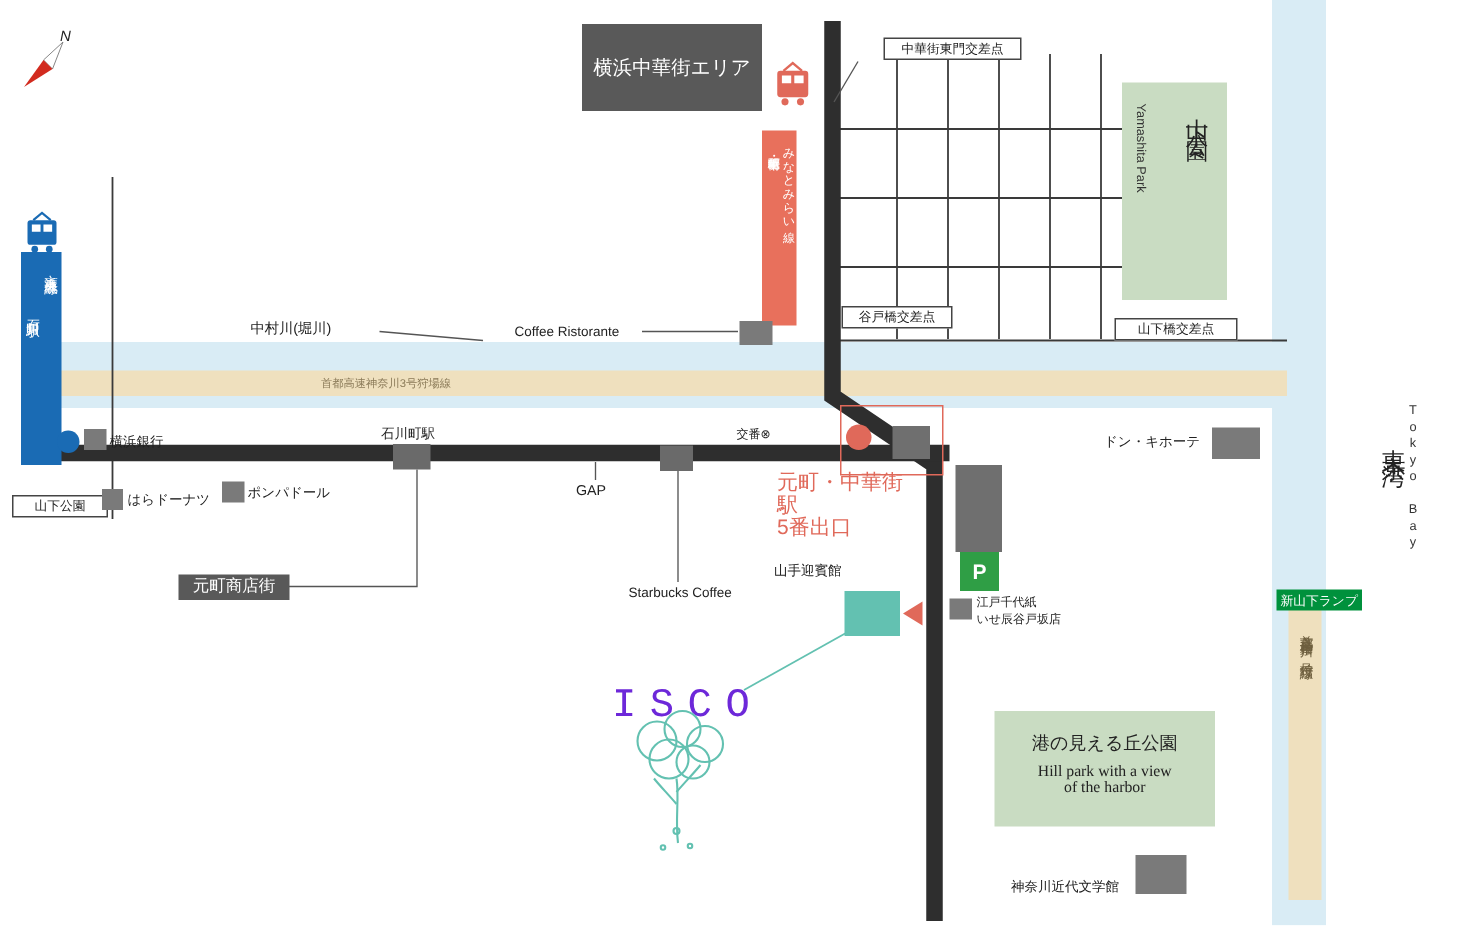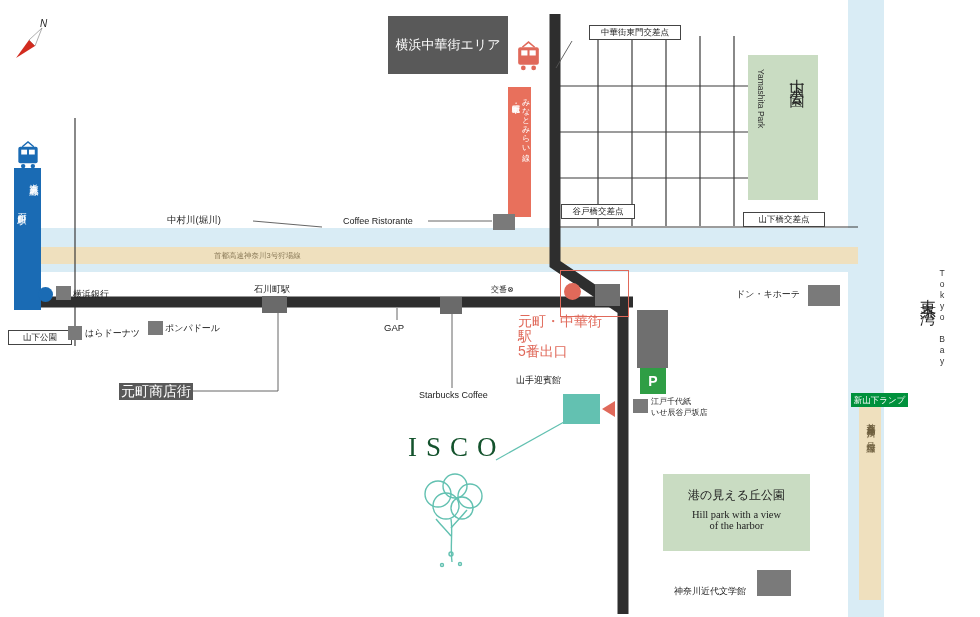--- a/index.html
+++ b/index.html
@@ -154,36 +154,36 @@
   <div class="lbl" style="left:651px;top:396px;font-size:8px;">
     <div>江戸千代紙</div>
     <div>いせ辰谷戸坂店</div>
   </div>
 
   <span class="lbl" style="left:491px;top:284px;font-size:8px;">
     <span>交番</span><span>⊗</span>
   </span>
 
   <div class="abs" style="left:119px;top:383px;width:74px;height:17px;background:#595959;color:#fff;
-              font-size:14px;text-align:center;line-height:17px;">
+              font-size:11px;text-align:center;line-height:17px;">
     <span>元町商店街</span>
   </div>
 
   <div class="abs" style="left:560px;top:270px;width:67px;height:45px;border:1px solid #E0695A;"></div>
   <div class="abs" style="left:564px;top:283px;width:17px;height:17px;border-radius:50%;background:#E0695A;"></div>
   <div class="abs" style="left:518px;top:314px;width:88px;text-align:left;color:#E0695A;font-size:14px;line-height:15px;">
     <div>元町・中華街駅</div>
     <div>5番出口</div>
   </div>
 
   <div class="abs" style="left:563px;top:394px;width:37px;height:30px;background:#63C1B1;"></div>
   <div class="abs" style="left:602px;top:401px;width:0;height:0;border-top:8px solid transparent;
               border-bottom:8px solid transparent;border-right:13px solid #E0695A;"></div>
-  <div class="abs" style="left:408px;top:432px;font-family:Liberation Serif, serif;
-              font-size:27px;letter-spacing:9px;color:#14532d;">
+  <div class="abs" style="left:408px;top:456px;font-family:Liberation Mono, monospace;
+              font-size:27px;letter-spacing:9px;color:#6d28d9;">
     <span>ISCO</span>
   </div>
   <svg class="abs" style="left:398px;top:466px;" width="110" height="104" viewBox="0 0 110 104">
     <g stroke="#63C1B1" fill="none" stroke-width="1.4">
       <circle cx="40" cy="28" r="13"></circle>
       <circle cx="57" cy="20" r="12"></circle>
       <circle cx="72" cy="30" r="12"></circle>
       <circle cx="48" cy="40" r="13"></circle>
       <circle cx="64" cy="42" r="11"></circle>
       <path d="M54,96 C52,80 55,66 53,53"></path>

